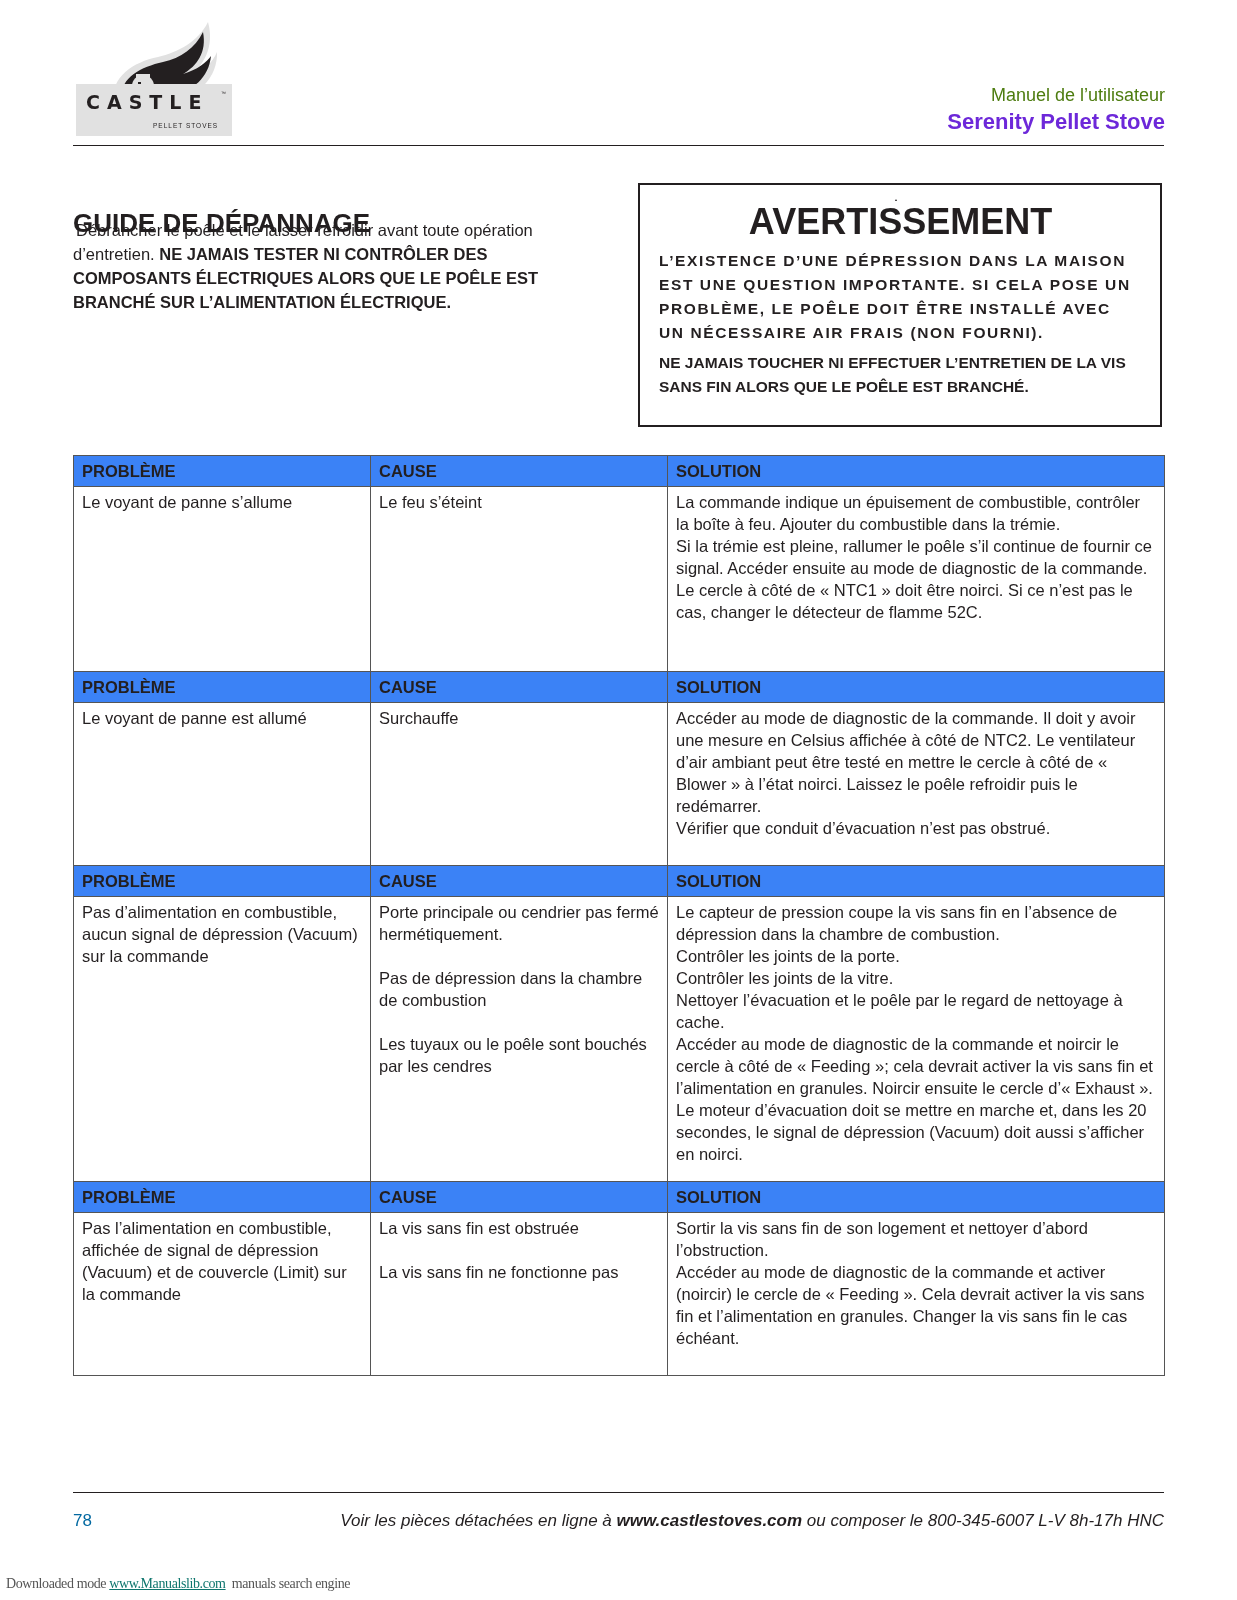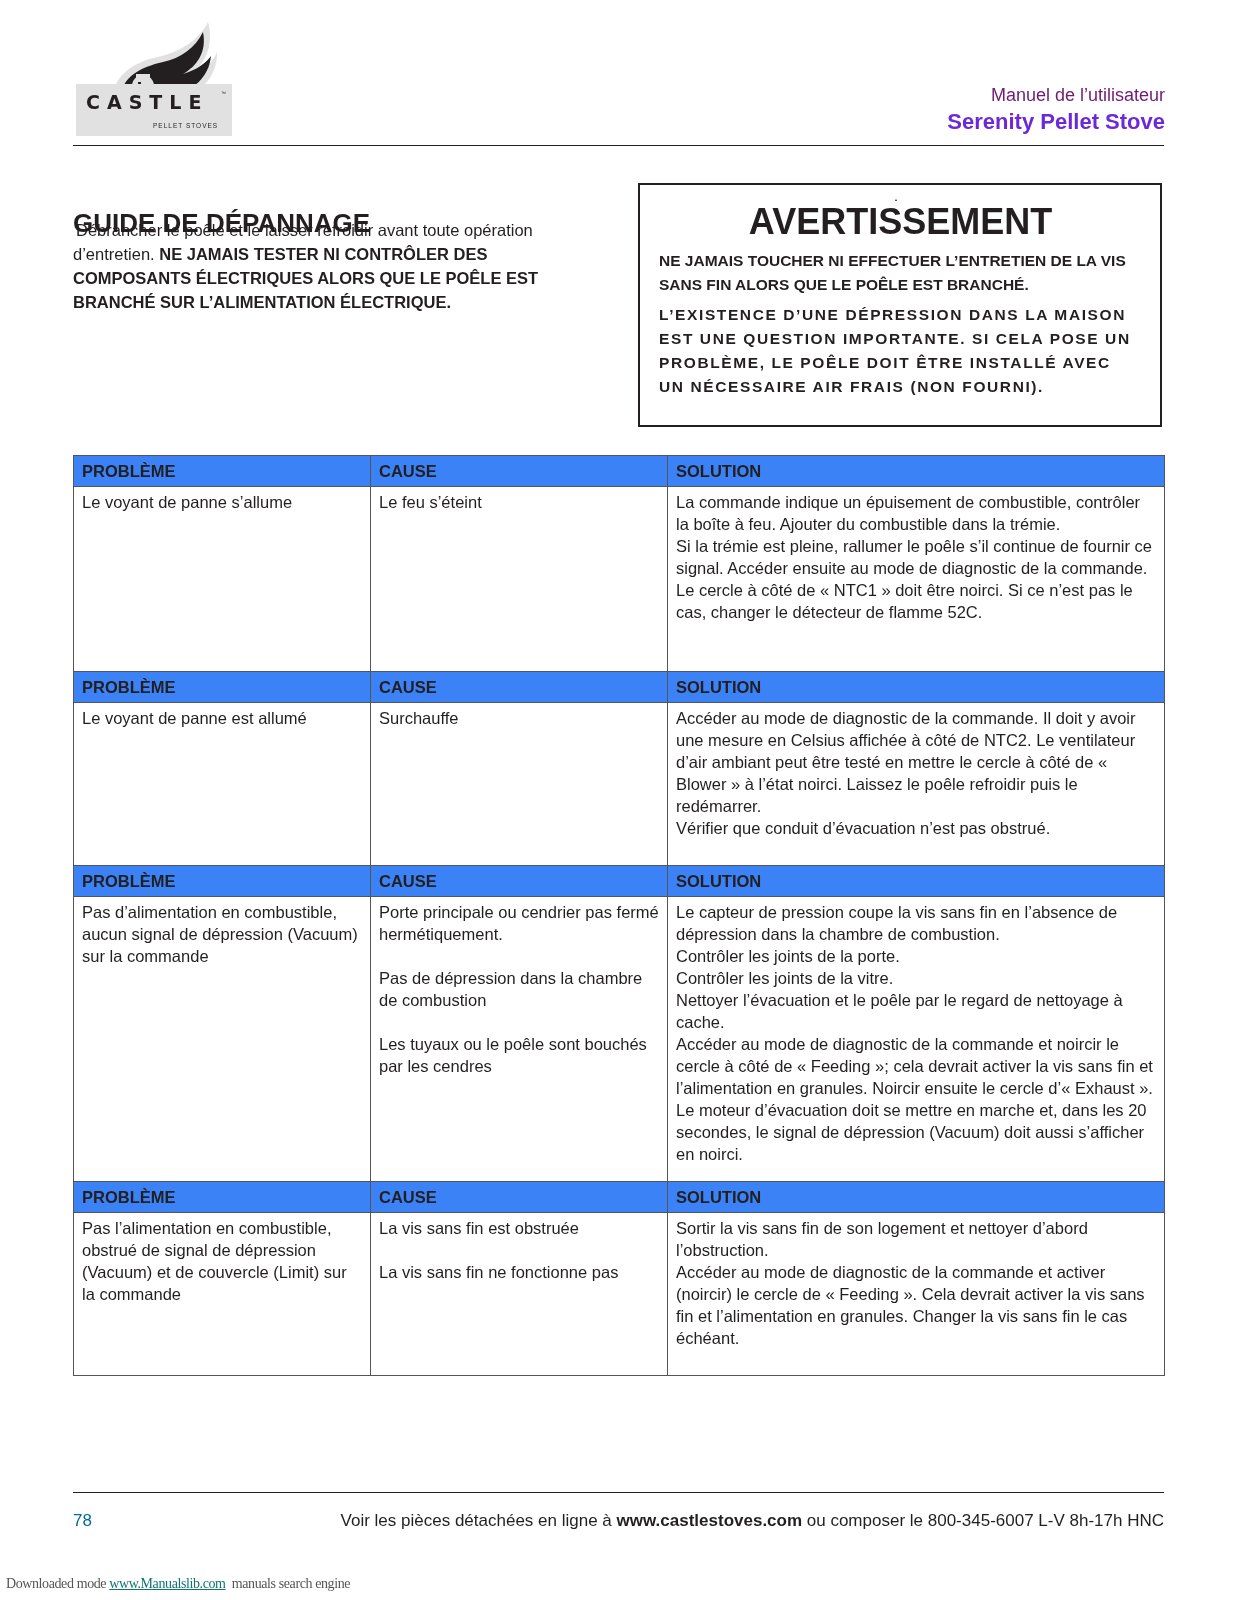--- a/index.html
+++ b/index.html
@@ -8,21 +8,21 @@
 
   
   .logo { position: absolute; left: 73px; top: 22px; width: 162px; height: 115px; }
   .logo .band { position: absolute; left: 3px; top: 62px; width: 156px; height: 52px; background: #e1e1e1; }
   .logo .brand { position: absolute; left: 13px; top: 69px; font-family: "DejaVu Sans", sans-serif;
                  font-weight: bold; font-size: 19px; letter-spacing: 7px; color: #231f20; }
   .logo .tm { position: absolute; left: 148px; top: 68px; font-size: 5px; color: #231f20; }
   .logo .sub { position: absolute; left: 80px; top: 100px; font-size: 6.5px; letter-spacing: 1px; color: #231f20; }
   .logo svg { position: absolute; left: 30px; top: 0px; }
 
-  .doc-kind { position: absolute; right: 72px; top: 85px; font-size: 18px; color: #701a75; text-align: right; }
+  .doc-kind { position: absolute; right: 72px; top: 85px; font-size: 18px; color: #4d7c0f; text-align: right; }
   .doc-title { position: absolute; right: 72px; top: 109px; font-size: 22px; font-weight: bold; color: #6d28d9; text-align: right; }
   .header-rule { position: absolute; left: 73px; right: 73px; top: 145px; height: 0; border-top: 1.5px solid #231f20; }
 
   
   .guide-title { position: absolute; left: 73px; top: 180px; font-size: 26px; font-weight: bold; color: #231f20; margin-top: 28px; }
   .guide-text { position: absolute; left: 73px; top: 218px; width: 520px; font-size: 16.5px; line-height: 24px; color: #231f20; }
   .guide-text .lead { padding-left: 3px; }
   .guide-text b { font-weight: bold; }
 
   
@@ -45,21 +45,21 @@
   .tshoot td .gap { display: block; height: 22px; }
 
   .r1 td { height: 176px; }
   .r2 td { height: 154px; }
   .r3 td { height: 276px; }
   .r4 td { height: 154px; }
 
   
   .footer-rule { position: absolute; left: 73px; right: 73px; top: 1492px; border-top: 1.5px solid #231f20; }
   .page-num { position: absolute; left: 73px; top: 1511px; font-size: 17px; color: #0369a1; }
-  .footer-text { position: absolute; right: 73px; top: 1511px; font-size: 17px; color: #231f20; white-space: nowrap; }
+  .footer-text { position: absolute; right: 73px; top: 1511px; font-size: 17px; color: #231f20; white-space: nowrap; font-style: italic; }
   .footer-text b { font-weight: bold; }
   .dl-line { position: absolute; left: 6px; top: 1576px; font-family: "Liberation Serif", "DejaVu Serif", serif;
              font-size: 14px; color: #555; letter-spacing: -0.4px; }
   .dl-line a { color: #0f766e; text-decoration: underline; }
 </style>
 </head>
 <body>
 
 <div class="logo">
   <svg width="120" height="90" viewBox="0 0 120 90">
@@ -87,22 +87,22 @@
 
 <div class="warning">
   <div class="wtitle">
     <svg width="34" height="30" viewBox="0 0 34 30">
       <path d="M17 1 L33 29 L1 29 Z" fill="#231f20"></path>
       <rect x="15.3" y="10" width="3.4" height="11" fill="#fff"></rect>
       <rect x="15.3" y="23" width="3.4" height="3.4" fill="#fff"></rect>
     </svg>
     <span>AVERTISSEMENT</span>
   </div>
+  <div class="wp spaced">L’EXISTENCE D’UNE DÉPRESSION DANS LA MAISON EST UNE QUESTION IMPORTANTE. SI CELA POSE UN PROBLÈME, LE POÊLE DOIT ÊTRE INSTALLÉ AVEC UN NÉCESSAIRE AIR FRAIS (NON FOURNI).</div>
   <div class="wp">NE JAMAIS TOUCHER NI EFFECTUER L’ENTRETIEN DE LA VIS SANS FIN ALORS QUE LE POÊLE EST BRANCHÉ.</div>
-  <div class="wp spaced">L’EXISTENCE D’UNE DÉPRESSION DANS LA MAISON EST UNE QUESTION IMPORTANTE. SI CELA POSE UN PROBLÈME, LE POÊLE DOIT ÊTRE INSTALLÉ AVEC UN NÉCESSAIRE AIR FRAIS (NON FOURNI).</div>
 </div>
 
 <table class="tshoot">
   <colgroup>
       <col class="c1">
       <col class="c2">
       <col class="c3">
     </colgroup>
 
   <tbody>
@@ -167,21 +167,21 @@
     </td>
   </tr>
 
   <tr>
     <th>PROBLÈME</th>
     <th>CAUSE</th>
     <th>SOLUTION</th>
   </tr>
   <tr class="r4">
     <td>
-          <span class="para">Pas l’alimentation en combustible, obstrué de signal de dépression (Vacuum) et de couvercle (Limit) sur la commande</span>
+          <span class="para">Pas l’alimentation en combustible, affichée de signal de dépression (Vacuum) et de couvercle (Limit) sur la commande</span>
         </td>
     <td>
       <span class="para">La vis sans fin est obstruée</span>
       <span class="gap"></span>
       <span class="para">La vis sans fin ne fonctionne pas</span>
     </td>
     <td>
       <span class="para">Sortir la vis sans fin de son logement et nettoyer d’abord l’obstruction.</span>
       <span class="para">Accéder au mode de diagnostic de la commande et activer (noircir) le cercle de « Feeding ». Cela devrait activer la vis sans fin et l’alimentation en granules. Changer la vis sans fin le cas échéant.</span>
     </td>

